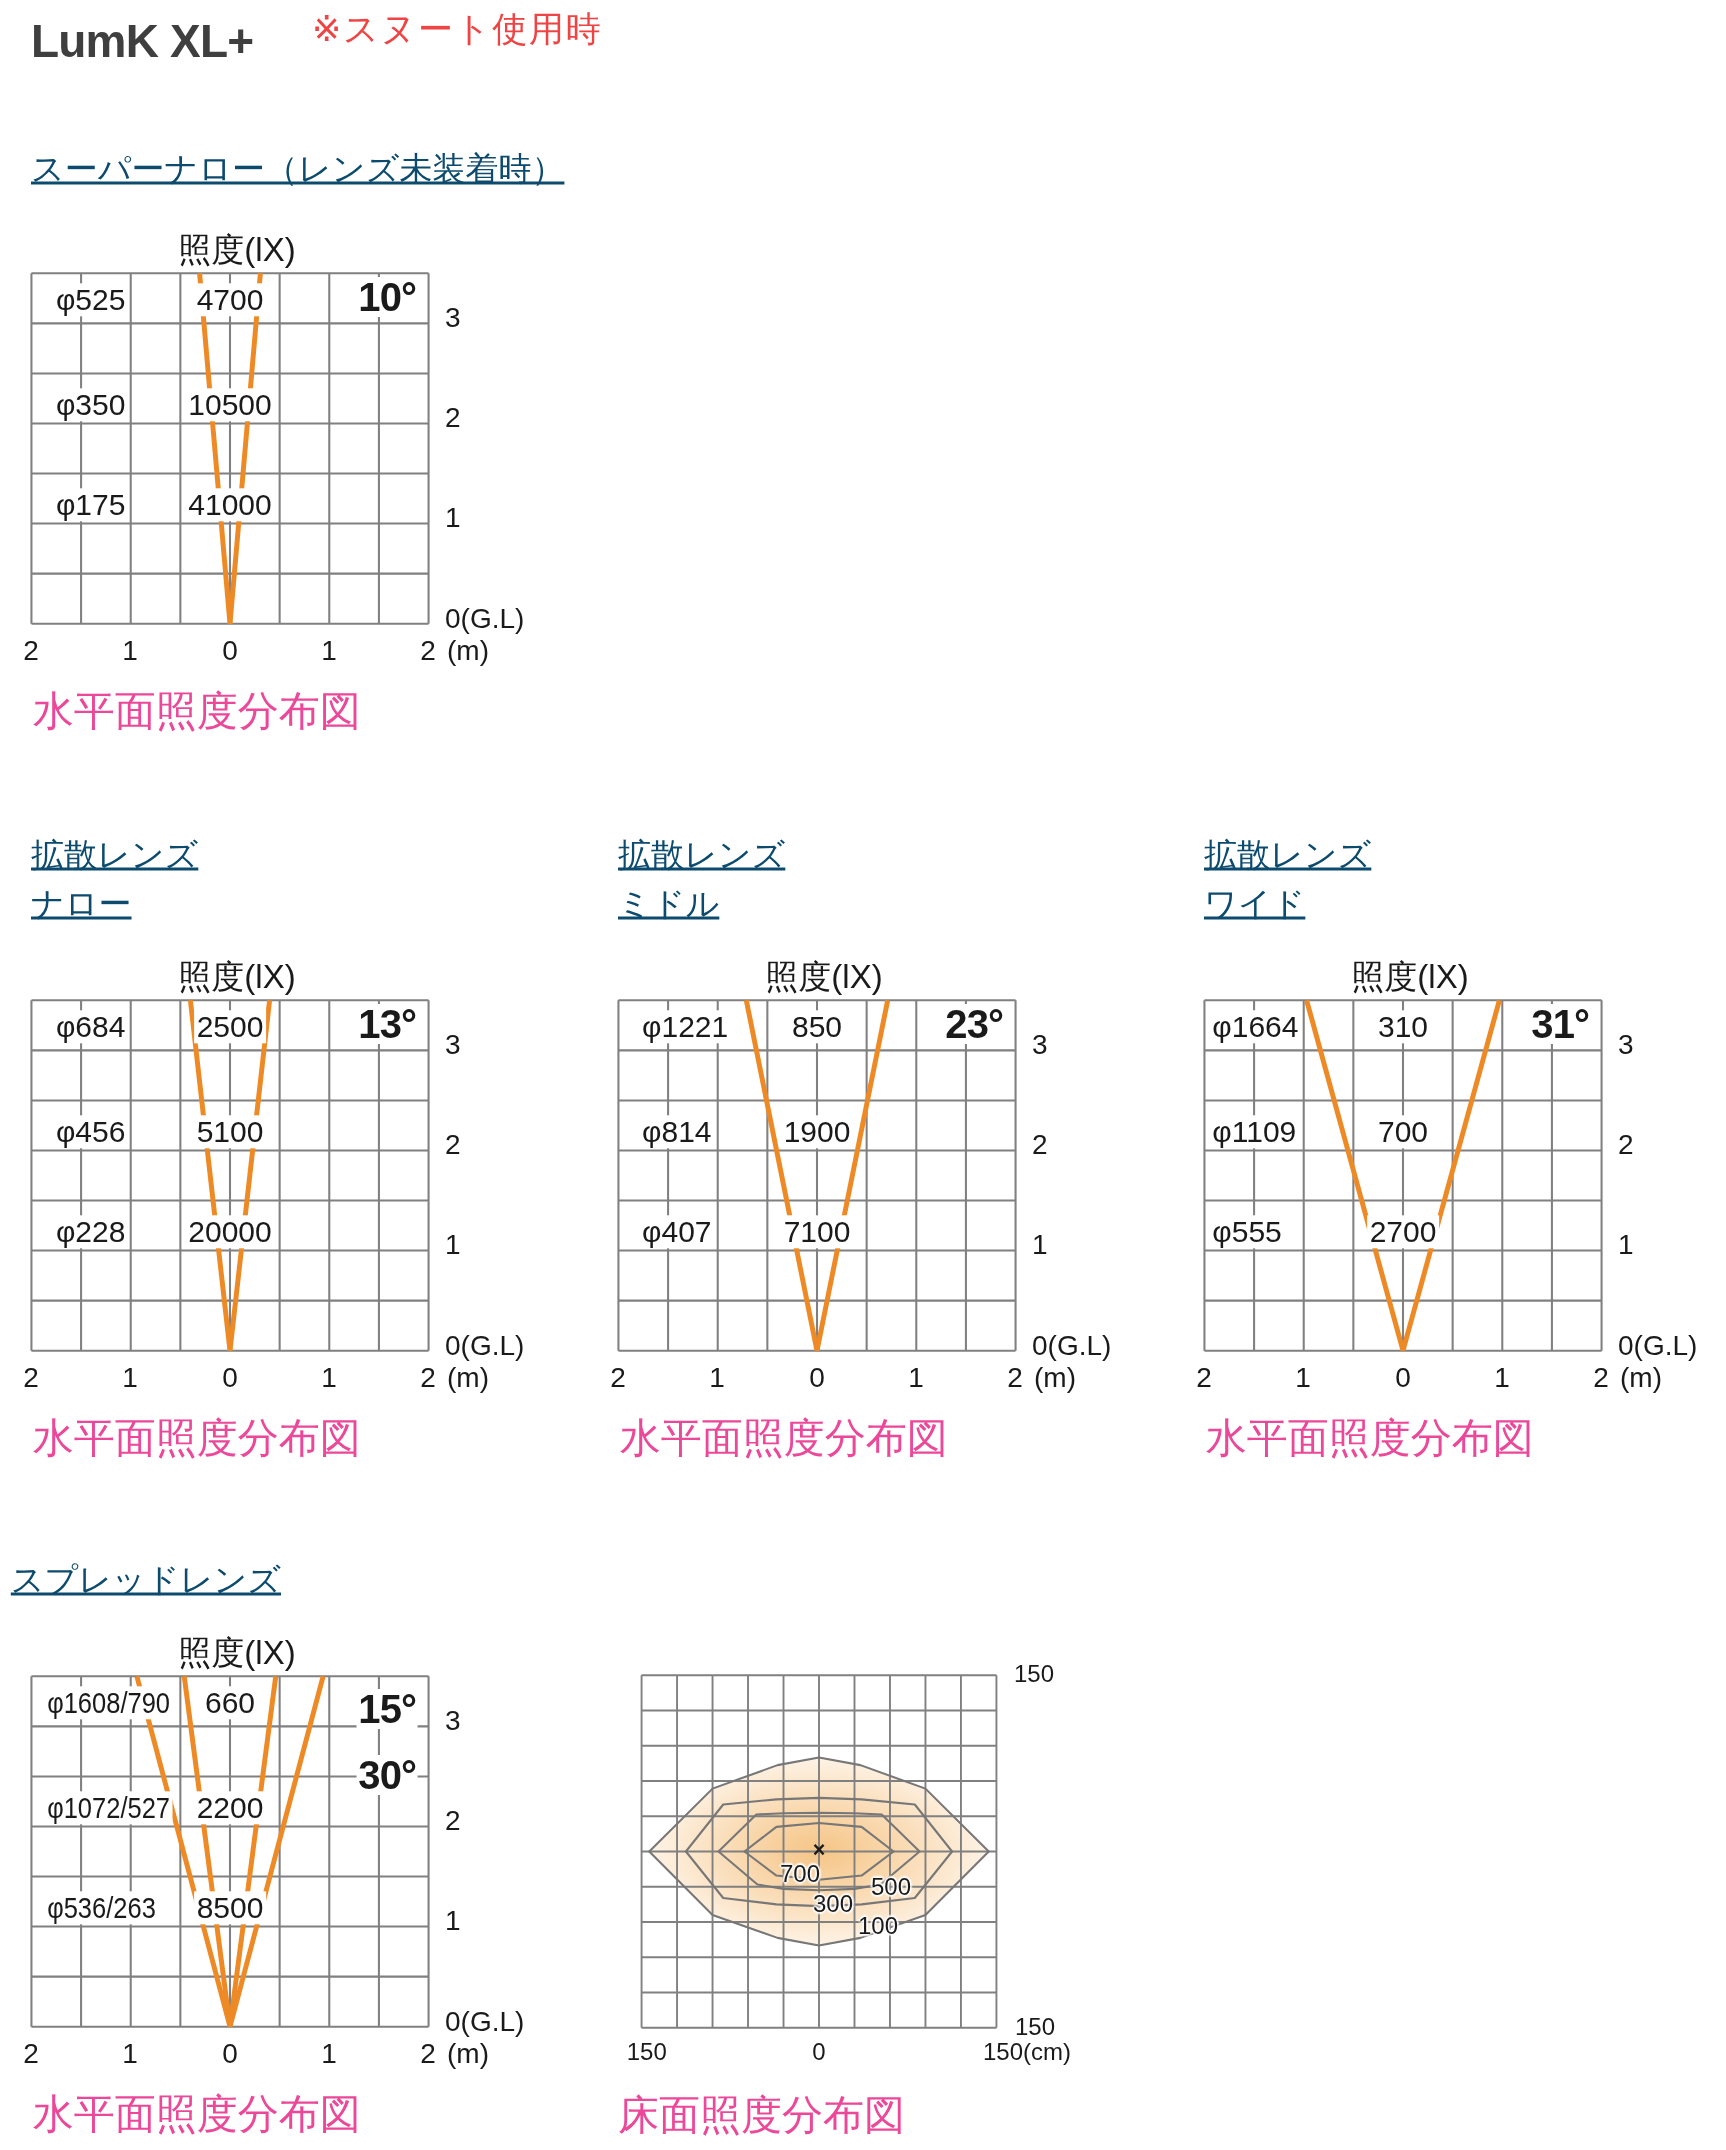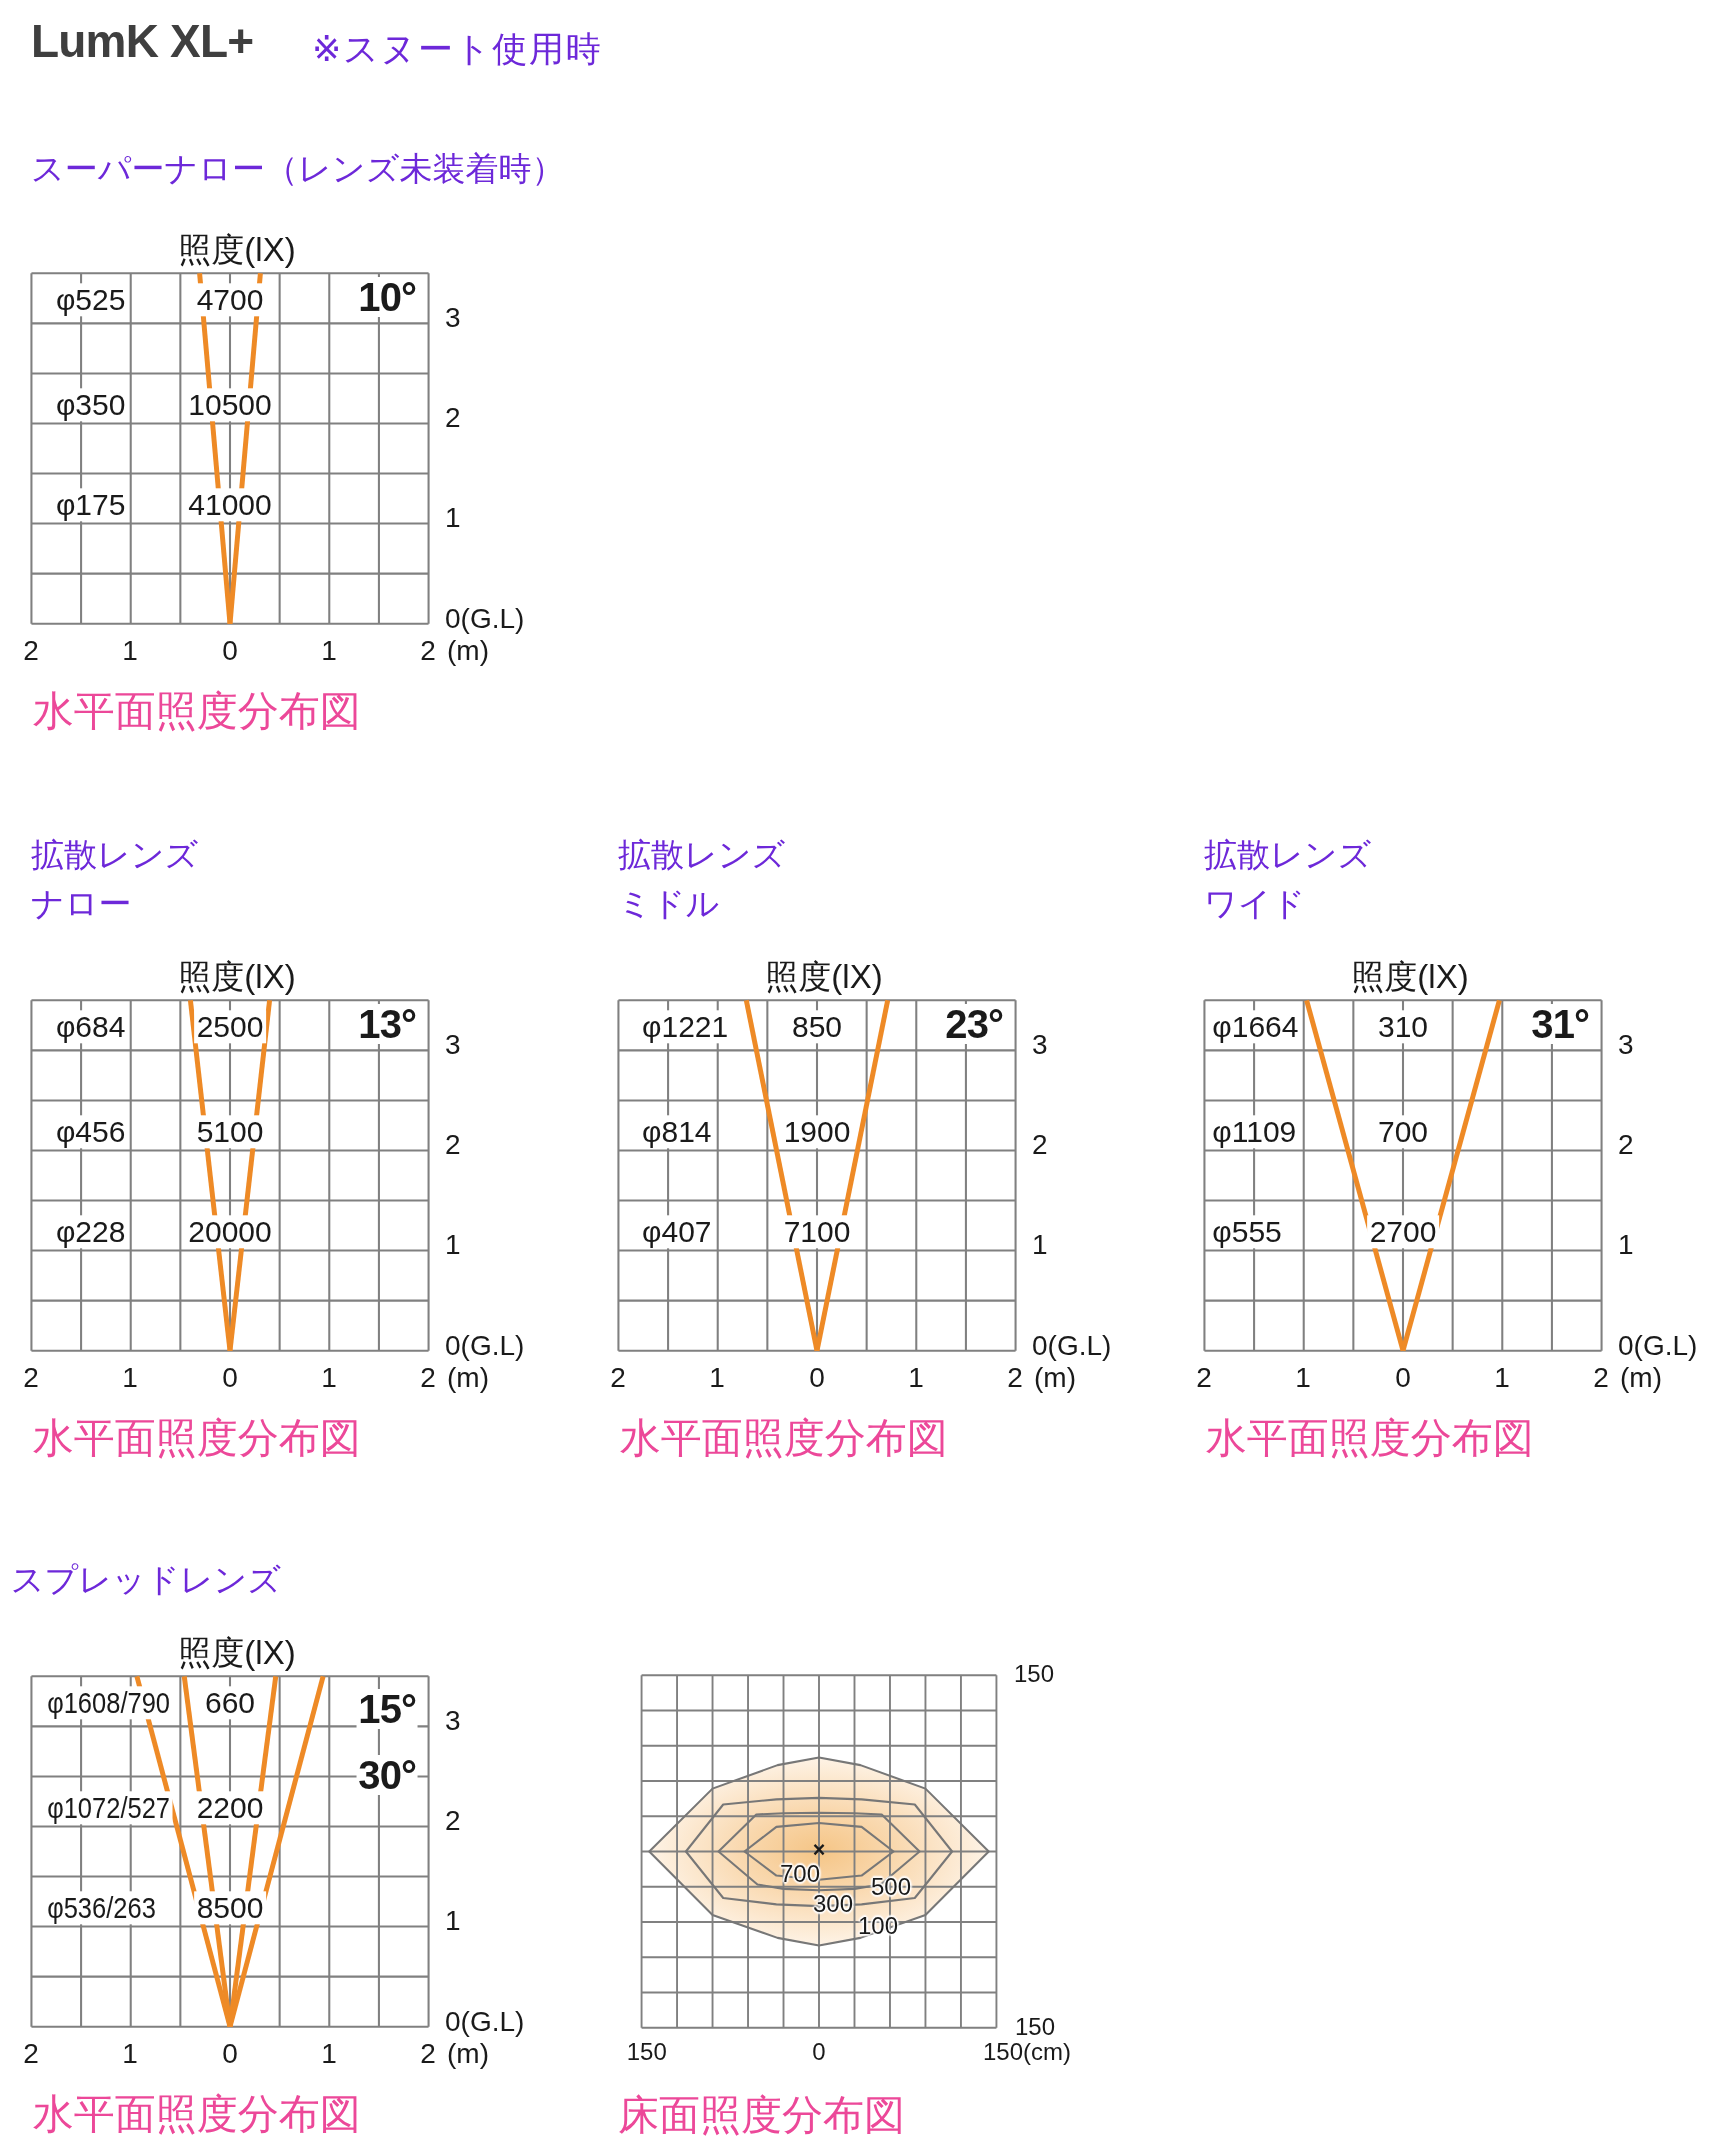--- a/index.html
+++ b/index.html
@@ -3,22 +3,22 @@
 <meta charset="utf-8">
 <style>
   html, body { margin: 0; padding: 0; background: #ffffff; }
   body {
     width: 1726px; height: 2151px; position: relative; overflow: hidden;
     font-family: "Liberation Sans", "DejaVu Sans", sans-serif; color: #1a1a1a;
   }
   .lbl { position: absolute; white-space: nowrap; line-height: 1; transform: translateY(-50%); }
   .lbl.c { transform: translate(-50%, -50%); }
   .title { left: 31px; top: 41px; font-size: 46px; font-weight: bold; color: #3f3f3f; letter-spacing: -0.8px; }
-  .note { left: 312px; top: 48px; font-size: 35px; color: #6d28d9; letter-spacing: 1.7px; }
-  .heading { font-size: 33px; color: #6d28d9; }
+  .note { left: 312px; top: 28px; font-size: 35px; color: #ef4444; letter-spacing: 1.7px; }
+  .heading { font-size: 33px; color: #0c4a6e; text-decoration: underline; }
   .chart { position: absolute; width: 397px; height: 351px; }
   .floor { position: absolute; width: 355px; height: 353px; }
   .plot { position: absolute; left: -3.3px; top: -3.3px; overflow: visible; }
   .bg { background: #fff; padding: 1.7px 2.5px; }
   .ill { font-size: 33px; transform: translate(-50%, -50%); }
   .phi { font-size: 30px; }
   .phi.cond { transform: translateY(-50%) scaleX(0.85); transform-origin: left center; }
   .val { font-size: 30px; }
   .deg { font-size: 40px; font-weight: bold; letter-spacing: -0.8px; transform: translate(-100%, -50%); padding: 0 1.7px; }
   .tick { font-size: 28px; }

